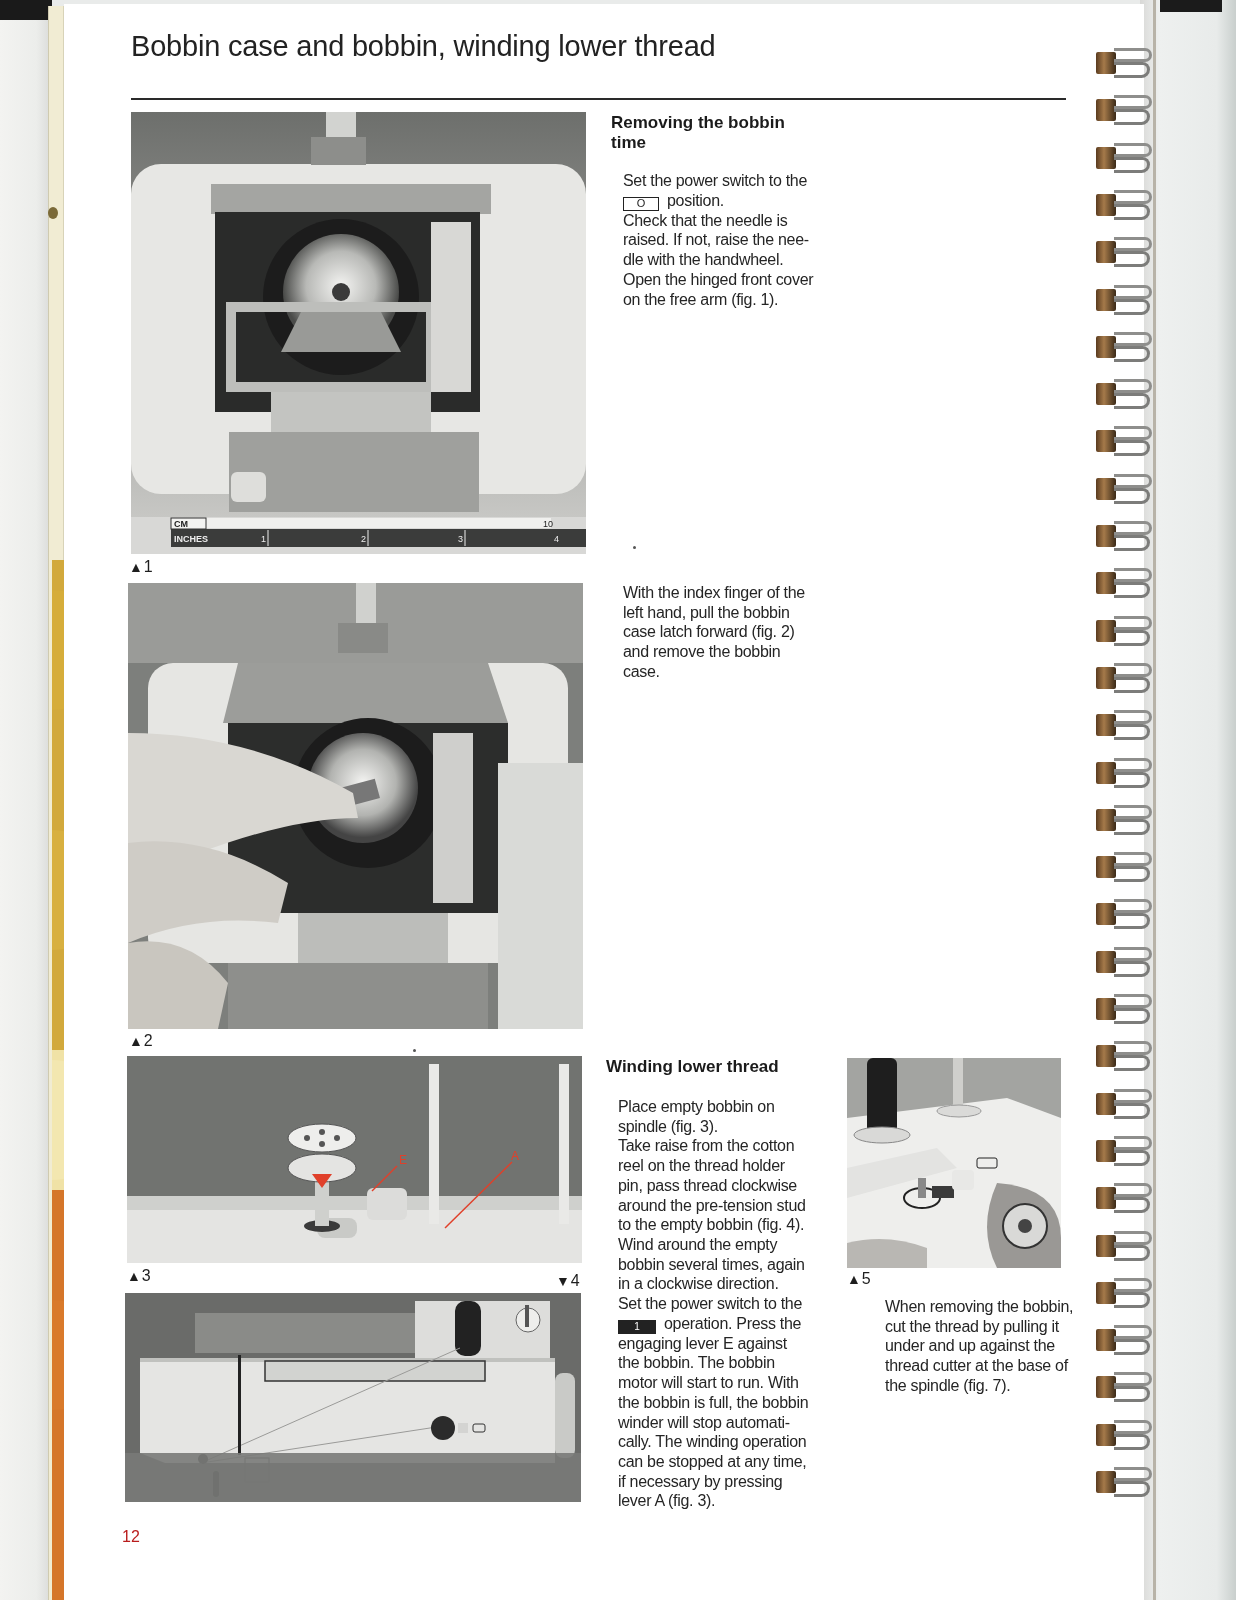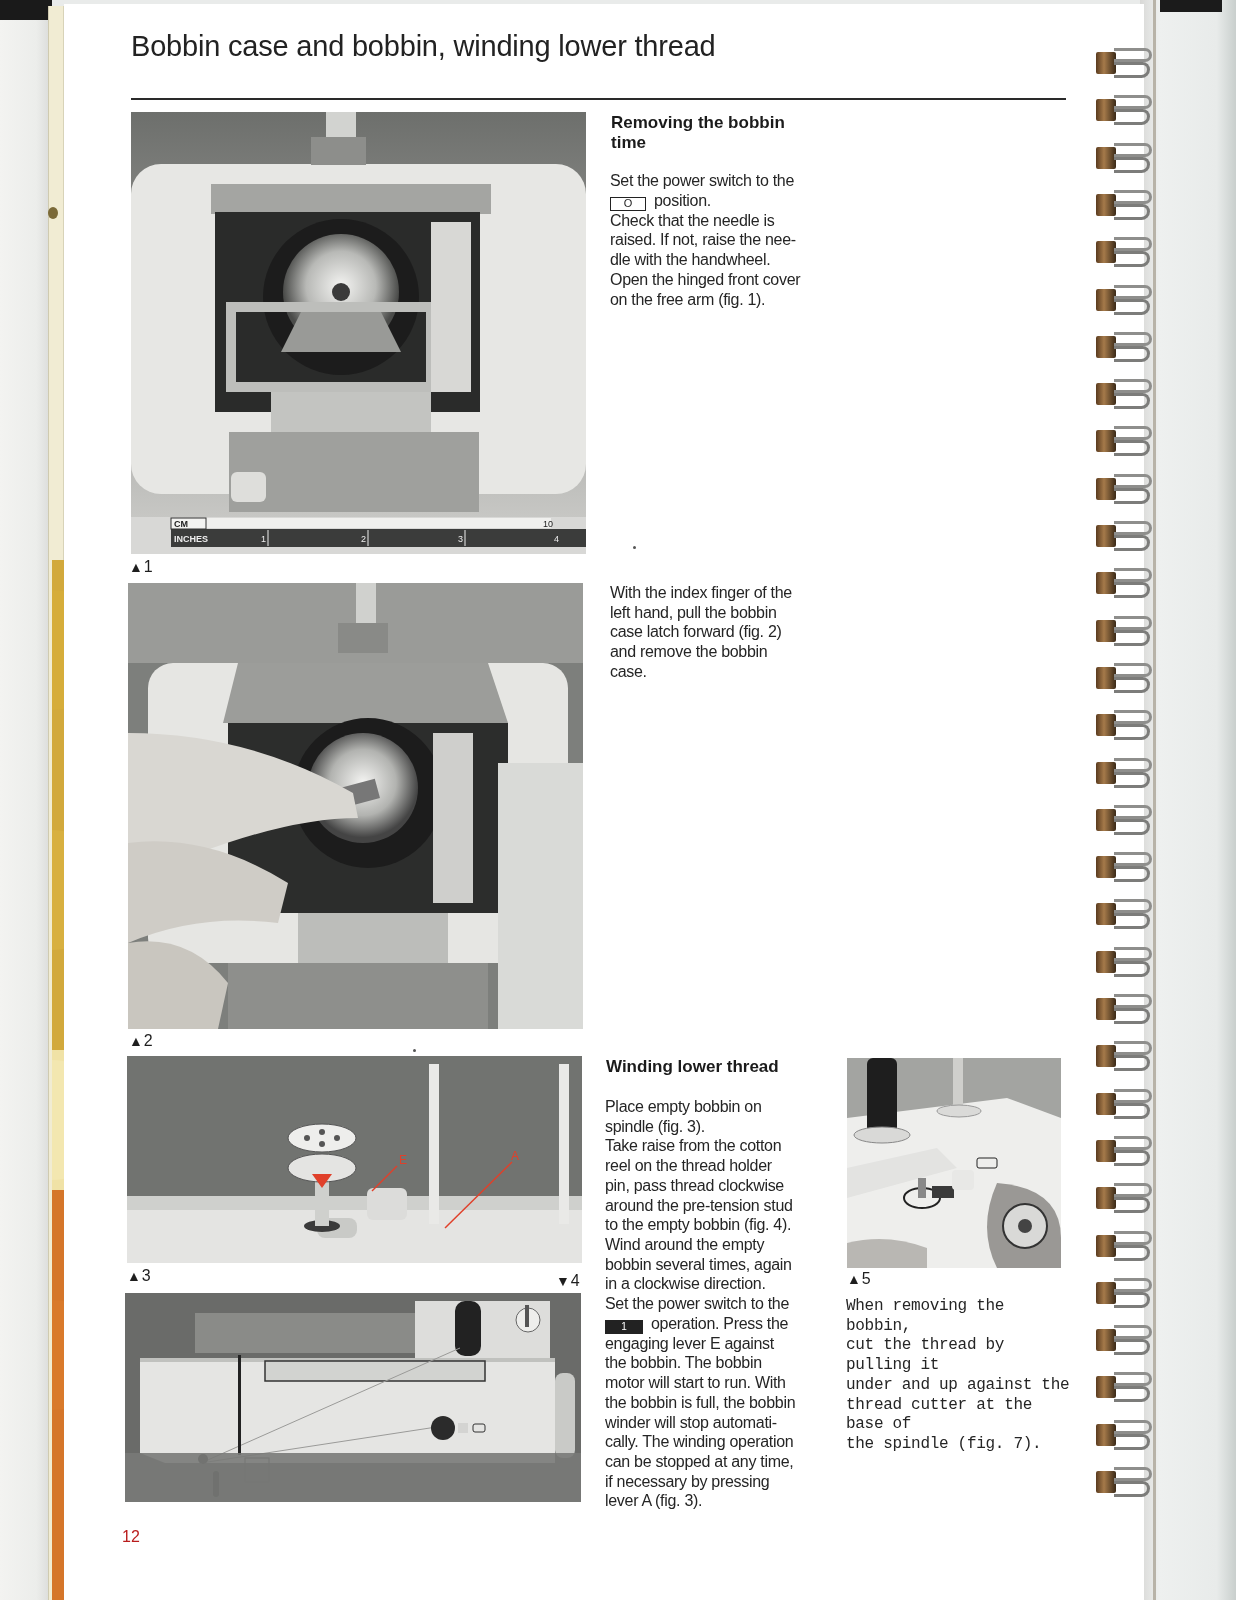--- a/index.html
+++ b/index.html
@@ -27,21 +27,21 @@
 
   
   .title { position: absolute; left: 131px; top: 30px; font-size: 29px; font-weight: 400; color: #222; letter-spacing: -0.2px; }
   .rule { position: absolute; left: 131px; top: 98px; width: 935px; height: 2px; background: #2a2a2a; }
 
   .fig { position: absolute; overflow: hidden; }
   .fig-label { position: absolute; font-size: 16px; color: #1e1e1e; }
   .fig-label .tri { font-size: 14px; margin-right: 1px; }
 
   .heading { position: absolute; font-size: 17px; font-weight: 700; line-height: 20px; color: #1b1b1b; }
-  .body-text { position: absolute; font-size: 16px; line-height: 19.7px; color: #252525; letter-spacing: -0.3px; }
+  .body-text { position: absolute; font-size: 16px; line-height: 19.7px; color: #252525; letter-spacing: -0.3px; margin-left: 13px; }
   .body-text p { margin: 0; }
   .sym-off { display: inline-block; width: 36px; height: 14px; border: 1.5px solid #222; font-size: 11px; text-align: center; line-height: 11px; vertical-align: -1px; margin-right: 8px; }
   .sym-on { display: inline-block; width: 38px; height: 14px; background: #222; color: #fff; font-size: 10px; text-align: center; line-height: 14px; vertical-align: -1px; margin-right: 8px; }
   .page-num { position: absolute; left: 122px; top: 1528px; font-size: 16px; color: #b91c1c; }
   .dot-mark { position: absolute; width: 3px; height: 3px; background: #555; border-radius: 50%; }
 </style>
 </head>
 <body>
 
 <div class="left-strip"></div>
@@ -424,21 +424,21 @@
   <p>the bobbin. The bobbin</p>
   <p>motor will start to run. With</p>
   <p>the bobbin is full, the bobbin</p>
   <p>winder will stop automati-</p>
   <p>cally. The winding operation</p>
   <p>can be stopped at any time,</p>
   <p>if necessary by pressing</p>
   <p>lever A (fig. 3).</p>
 </div>
 
-<div class="body-text" style="left:846px;top:1297px;width:230px;font-family:Liberation Mono, monospace;">
+<div class="body-text" style="left:872px;top:1297px;width:230px;">
   <p>When removing the bobbin,</p>
   <p>cut the thread by pulling it</p>
   <p>under and up against the</p>
   <p>thread cutter at the base of</p>
   <p>the spindle (fig. 7).</p>
 </div>
 
 <div class="dot-mark" style="left:633px;top:546px;"></div>
 <div class="dot-mark" style="left:413px;top:1049px;"></div>
 

